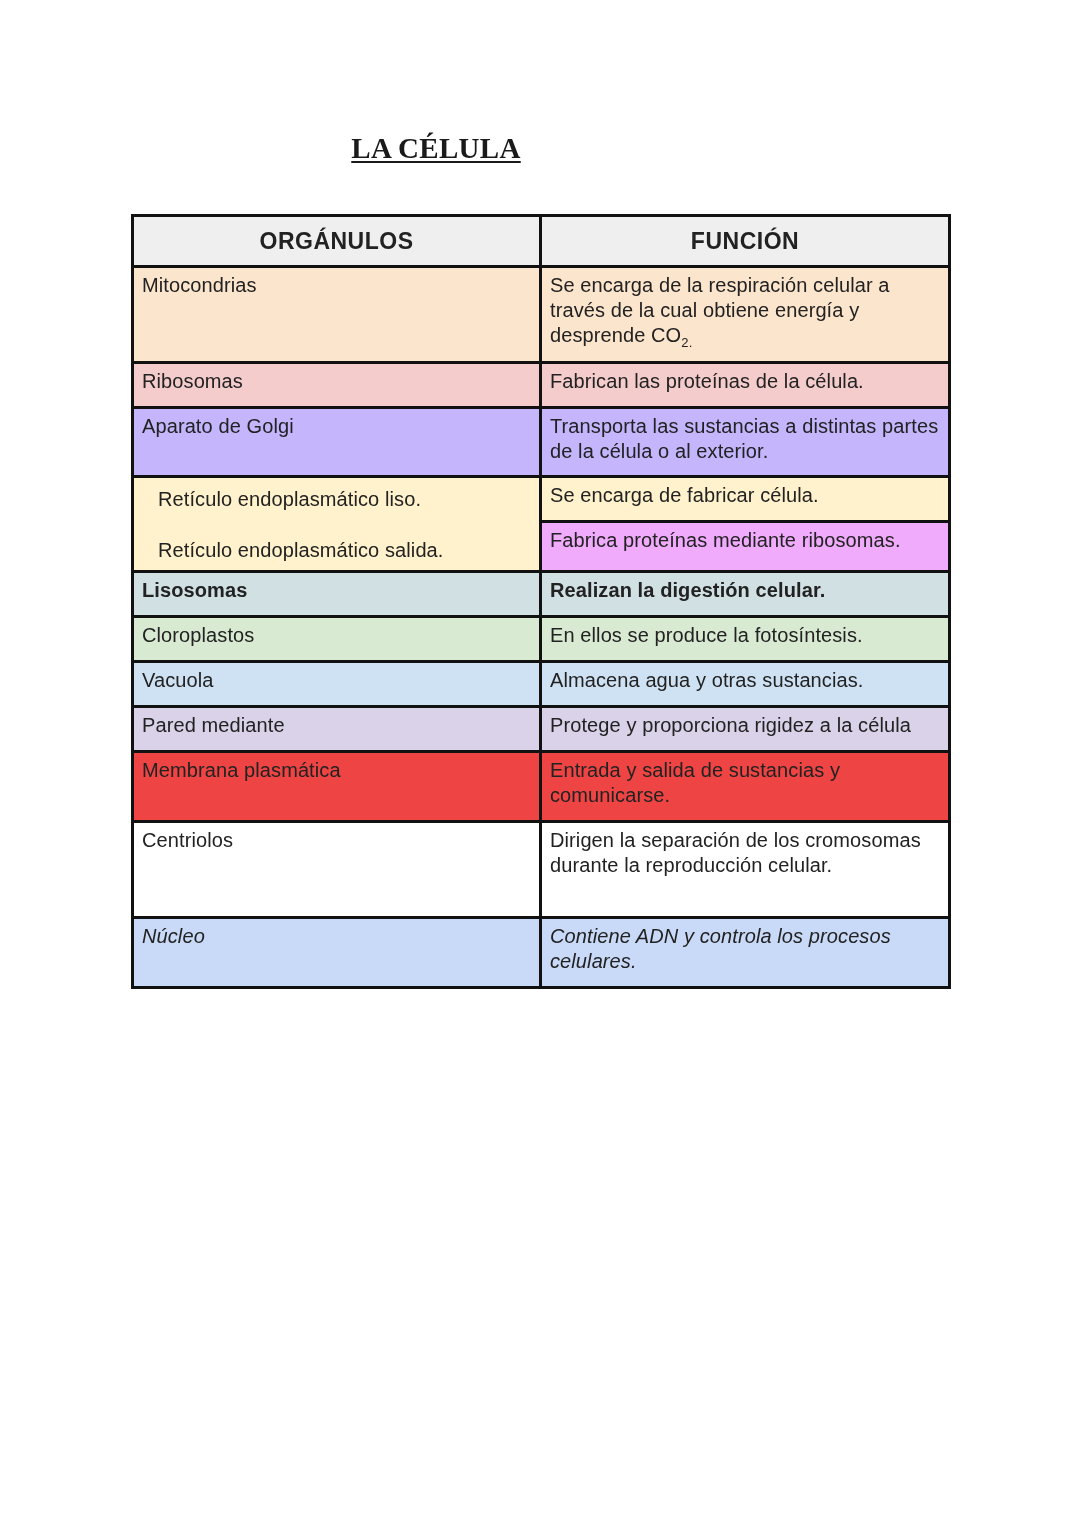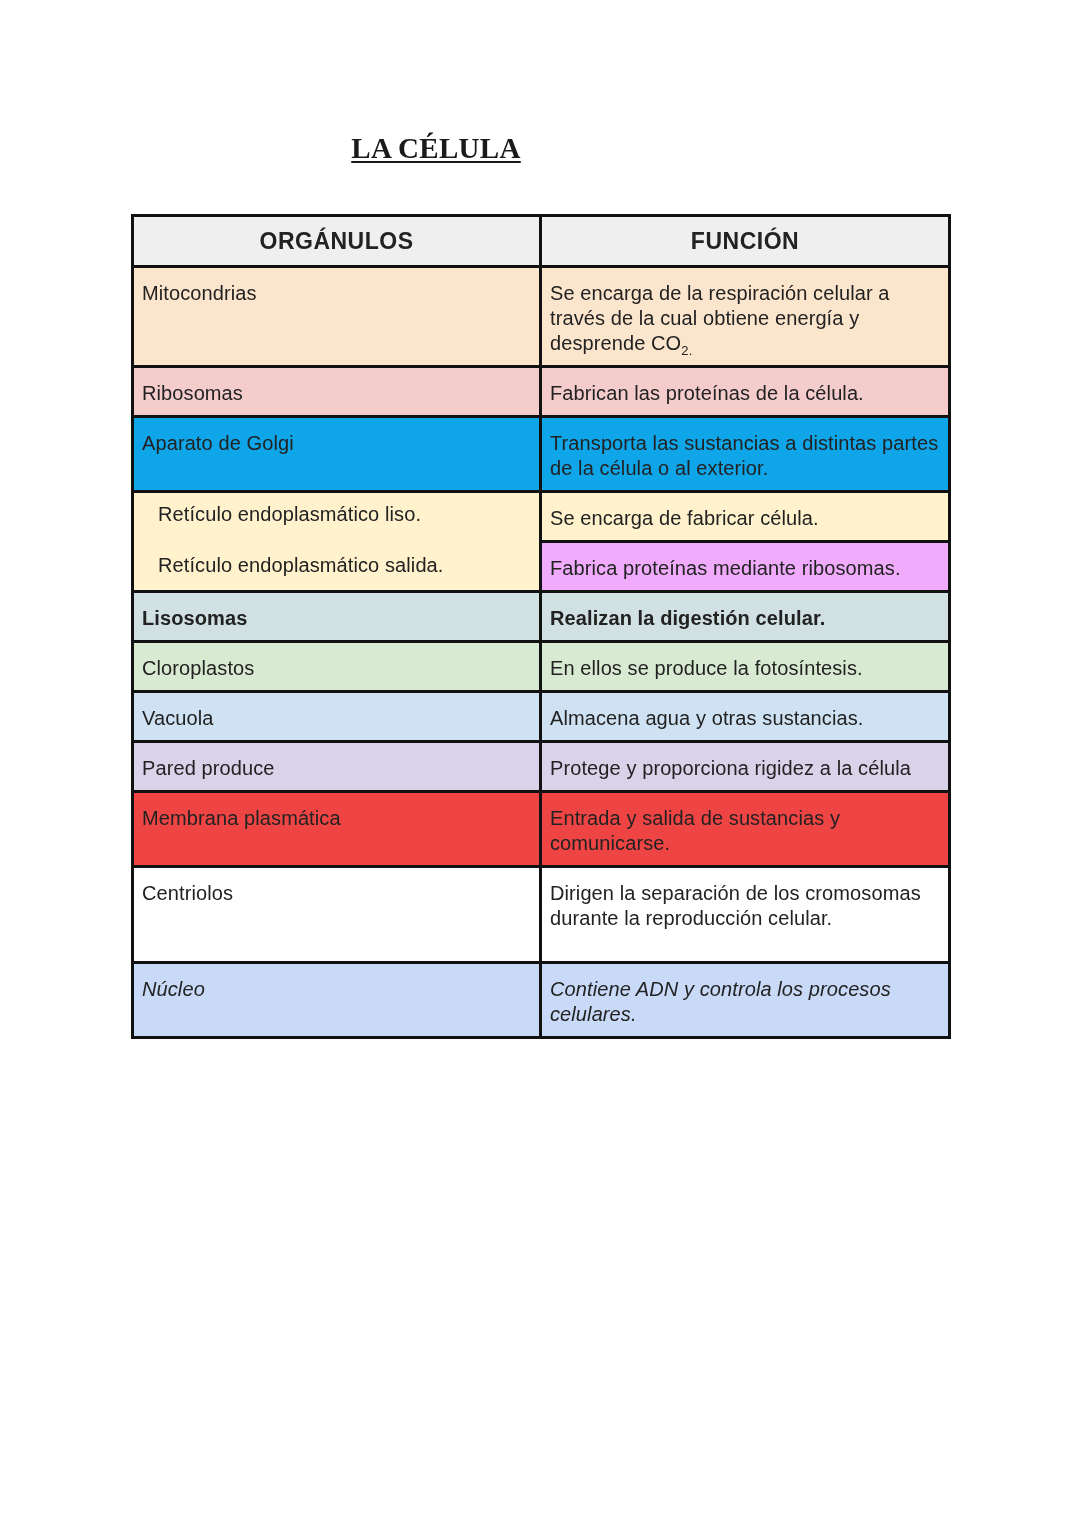--- a/index.html
+++ b/index.html
@@ -11,21 +11,21 @@
   }
   table {
     position: absolute; top: 174px; left: 131px; width: 817px;
     border-collapse: collapse; table-layout: fixed;
     border: 3px solid #d946ef;
     margin-top: 40px;
   }
   col.c1 { width: 408px; } col.c2 { width: 409px; }
   td, th {
     border: 3px solid #111; vertical-align: top;
-    font-size: 20px; line-height: 25px; padding: 13px 8px 9px 8px; text-align: left;
+    font-size: 20px; line-height: 25px; padding: 5px 8px 9px 8px; text-align: left;
     letter-spacing: 0.1px;
   }
   th {
     background: #efefef; text-align: center; vertical-align: middle;
     font-weight: bold; font-size: 23px; height: 30px; padding: 9px 8px; letter-spacing: 0.5px;
   }
   sub { font-size: 13px; line-height: 0; }
   .reticulo-cell { vertical-align: top; padding: 9px 8px 6px 24px; }
   .reticulo-cell div + div { margin-top: 26px; }
 </style>
@@ -47,21 +47,21 @@
   </thead>
   <tbody>
     <tr style="background:#fce5cd; height:96px;">
       <td>Mitocondrias</td>
       <td><span>Se encarga de la respiración celular a través de la cual obtiene energía y desprende CO</span><sub>2</sub><sub>.</sub></td>
     </tr>
     <tr style="background:#f4cccc; height:45px;">
       <td>Ribosomas</td>
       <td>Fabrican las proteínas de la célula.</td>
     </tr>
-    <tr style="background:#0ea5e9; height:69px;">
+    <tr style="background:#c4b5fd; height:69px;">
       <td>Aparato de Golgi</td>
       <td>Transporta las sustancias a distintas partes de la célula o al exterior.</td>
     </tr>
     <tr style="background:#fff2cc; height:45px;">
       <td class="reticulo-cell" rowspan="2">
         <div>Retículo endoplasmático liso.</div>
         <div>Retículo endoplasmático salida.</div>
       </td>
       <td>Se encarga de fabricar célula.</td>
     </tr>
@@ -74,21 +74,21 @@
     </tr>
     <tr style="background:#d9ead3; height:45px;">
       <td>Cloroplastos</td>
       <td>En ellos se produce la fotosíntesis.</td>
     </tr>
     <tr style="background:#cfe2f3; height:45px;">
       <td>Vacuola</td>
       <td>Almacena agua y otras sustancias.</td>
     </tr>
     <tr style="background:#d9d2e9; height:45px;">
-      <td>Pared produce</td>
+      <td>Pared mediante</td>
       <td>Protege y proporciona rigidez a la célula</td>
     </tr>
     <tr style="background:#ef4444; height:70px;">
       <td>Membrana plasmática</td>
       <td>Entrada y salida de sustancias y comunicarse.</td>
     </tr>
     <tr style="background:#ffffff; height:96px;">
       <td>Centriolos</td>
       <td>Dirigen la separación de los cromosomas durante la reproducción celular.</td>
     </tr>

